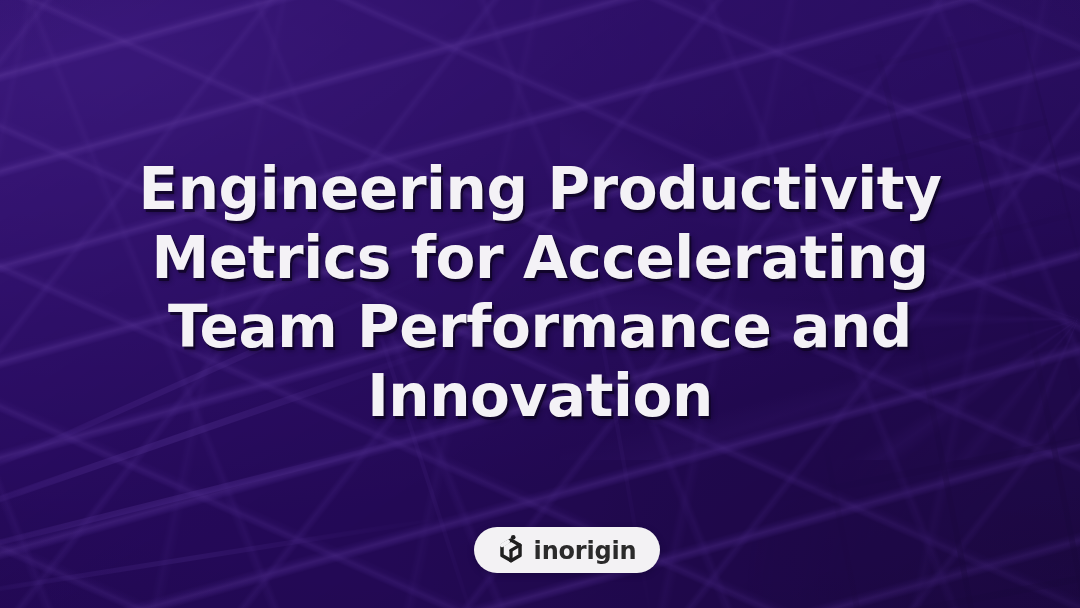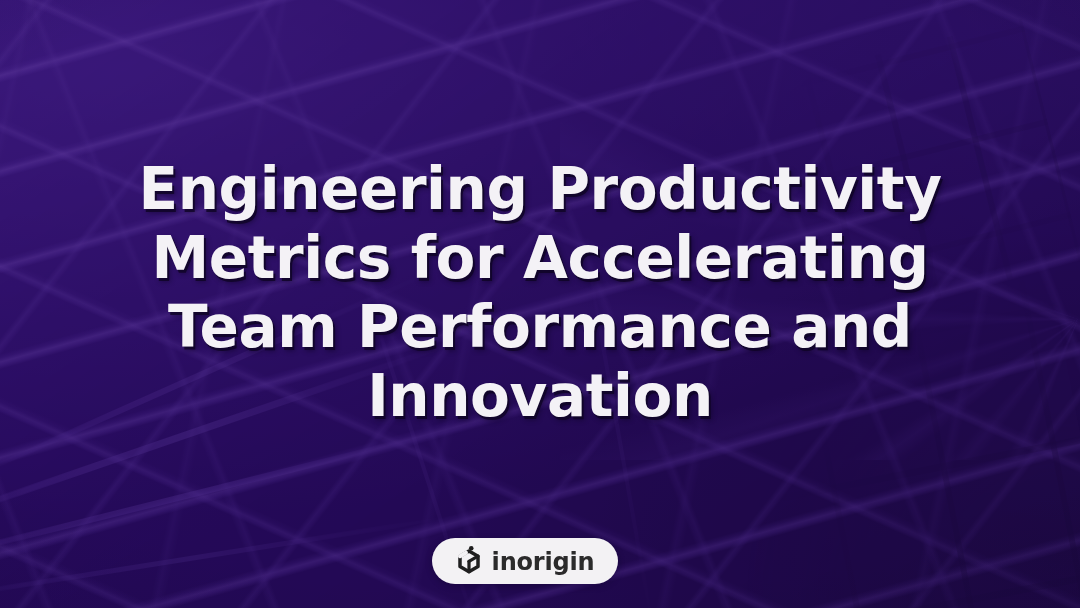--- a/index.html
+++ b/index.html
@@ -221,32 +221,31 @@
     letter-spacing: -0.4px;
     text-shadow:
       2px 3px 0 rgba(14,4,36,0.78),
       3px 4px 5px rgba(10,2,30,0.45);
     -webkit-font-smoothing: antialiased;
   }
 
   
   .logo-pill {
     position: absolute;
-    left: 432px;
+    left: 474px;
     top: 527px;
     width: 186px;
     height: 46px;
     background: #f3f2f4;
     border-radius: 23px;
     display: flex;
     align-items: center;
     justify-content: center;
     gap: 9px;
     box-shadow: 0 2px 6px rgba(12,3,34,0.35);
-    margin-top: 11px;
   }
   .logo-mark {
     width: 27px;
     height: 30px;
     display: block;
     flex: none;
     margin-top: -1px;
   }
   .logo-word {
     color: #2b2b2b;

